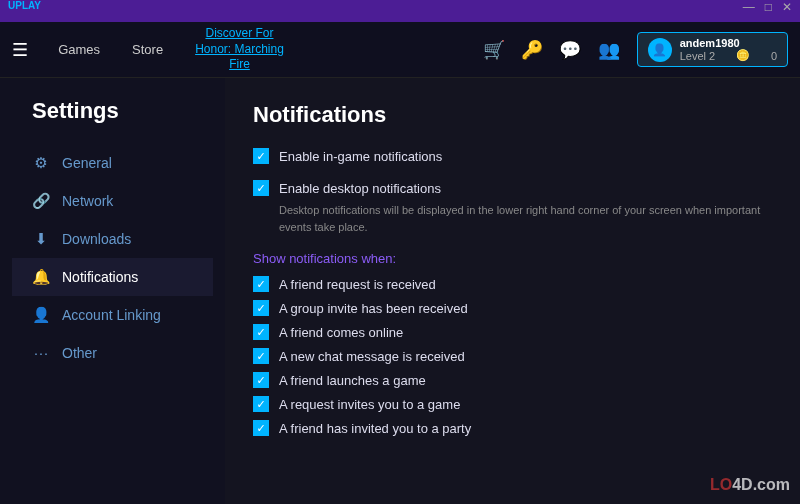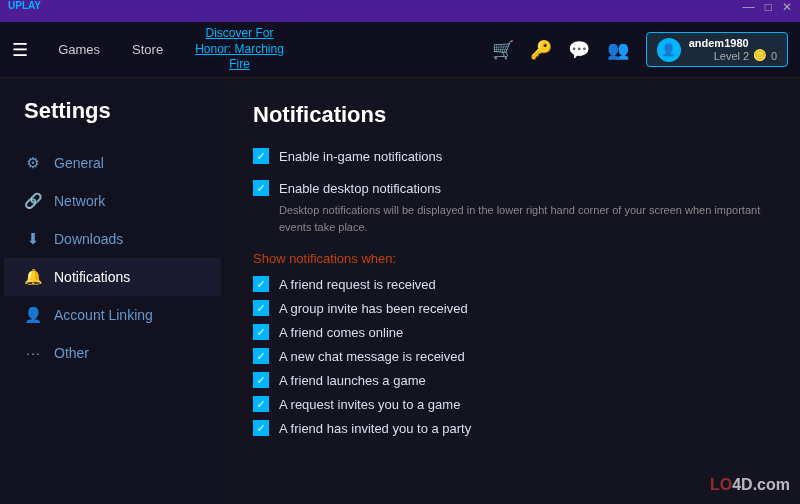--- a/index.html
+++ b/index.html
@@ -116,39 +116,38 @@
       font-size: 11px;
     }
     .nav-user-name {
       color: #fff;
       font-weight: bold;
     }
     .nav-user-level {
       color: #aaa;
       display: flex;
       align-items: center;
-      gap: 4px;
-      margin-left: 25px;
+      gap: 21px;
     }
     .nav-user-coins {
       color: #f0a500;
     }
 
     
     .main-content {
       display: flex;
       height: calc(504px - 78px);
       background: #141420;
     }
 
     
     .sidebar {
       width: 225px;
       background: #111120;
-      padding: 20px 4px;
+      padding: 20px 12px;
       flex-shrink: 0;
     }
     .sidebar-title {
       font-size: 22px;
       font-weight: bold;
       color: #fff;
       padding: 0 20px 20px 20px;
     }
     .sidebar-item {
       display: flex;
@@ -216,21 +215,21 @@
     }
     .setting-desc {
       font-size: 11px;
       color: #888;
       margin-left: 26px;
       line-height: 1.5;
     }
 
     .notification-section-label {
       font-size: 13px;
-      color: #c2410c;
+      color: #8b5cf6;
       margin: 16px 0 10px 0;
     }
 
     .notification-item {
       display: flex;
       align-items: center;
       gap: 10px;
       margin-bottom: 8px;
     }
 

